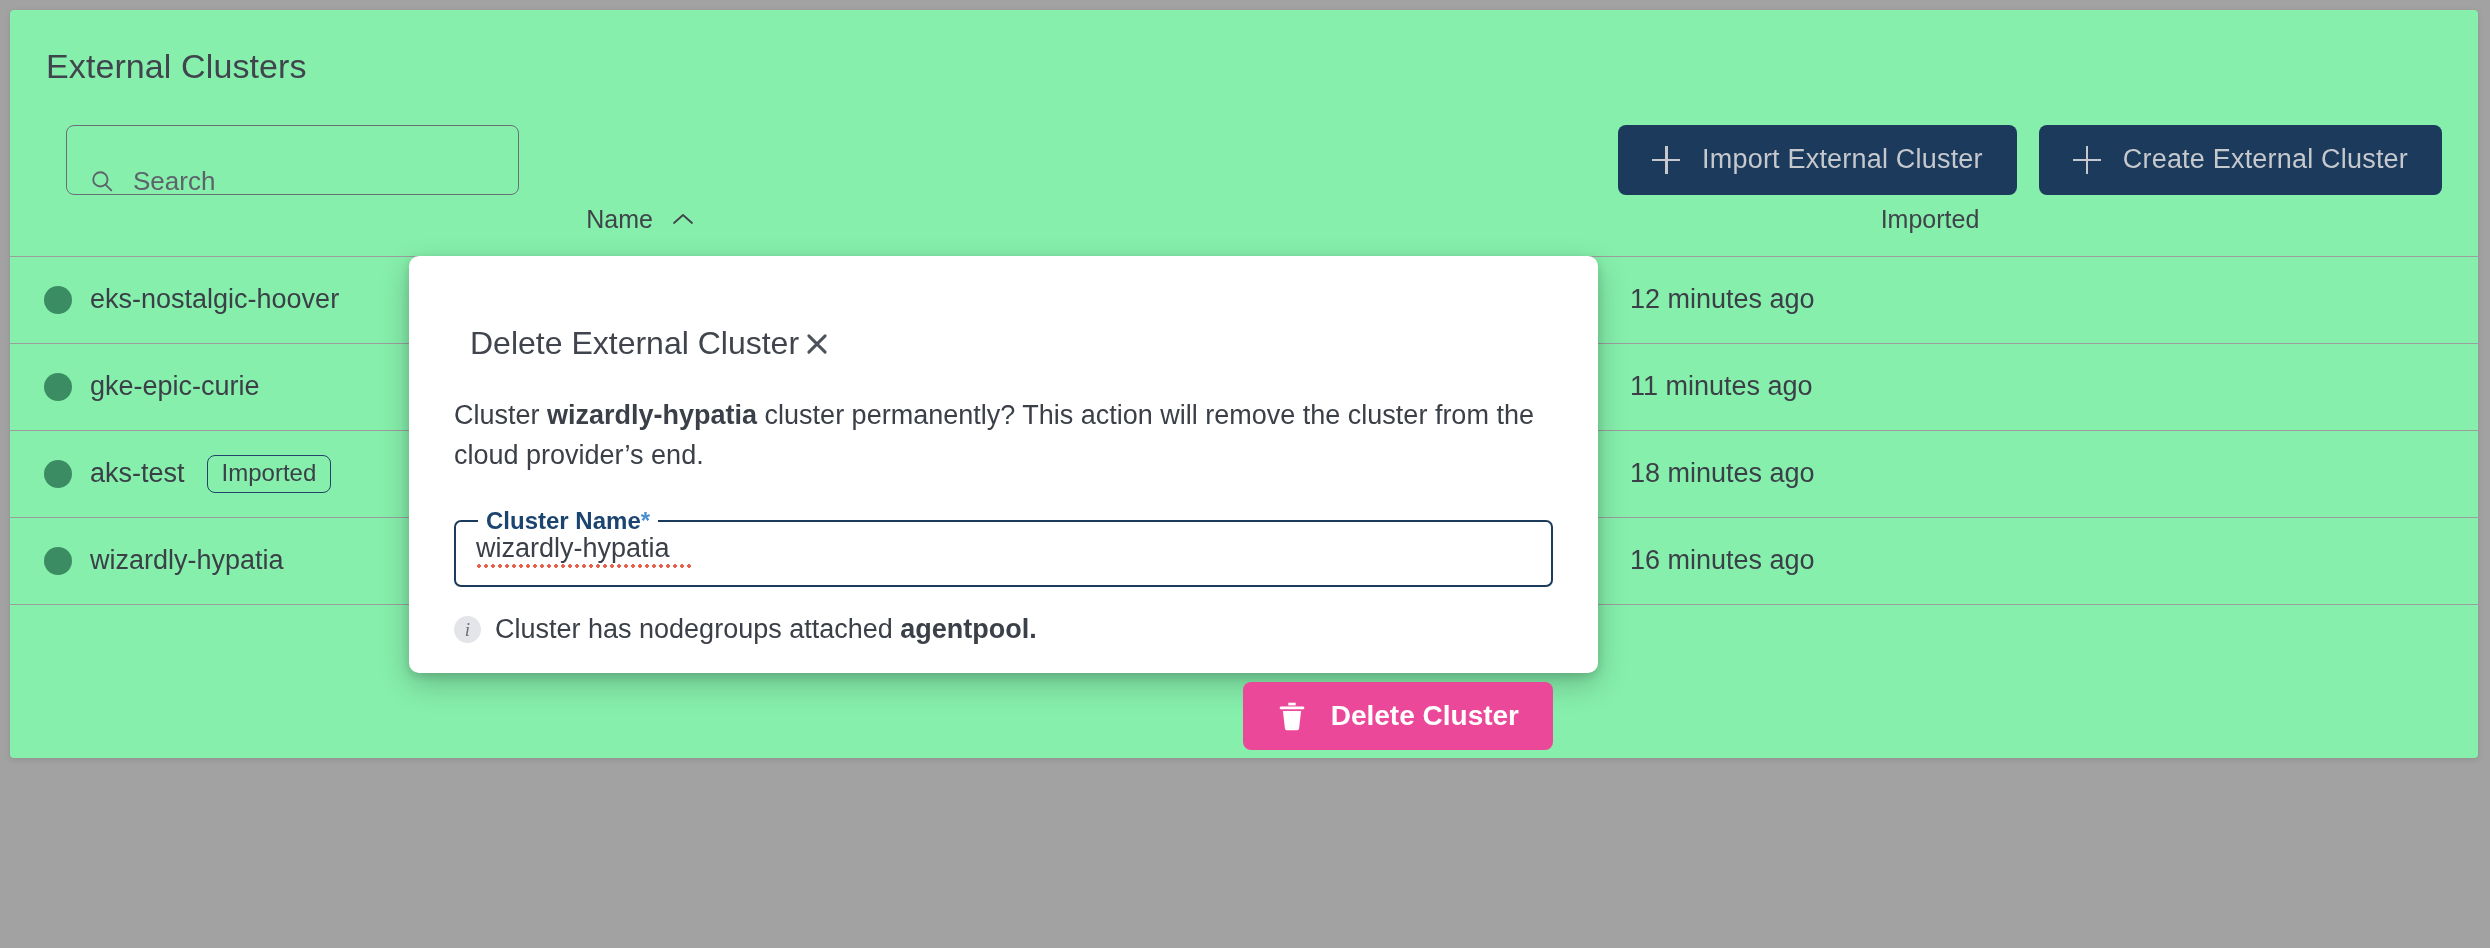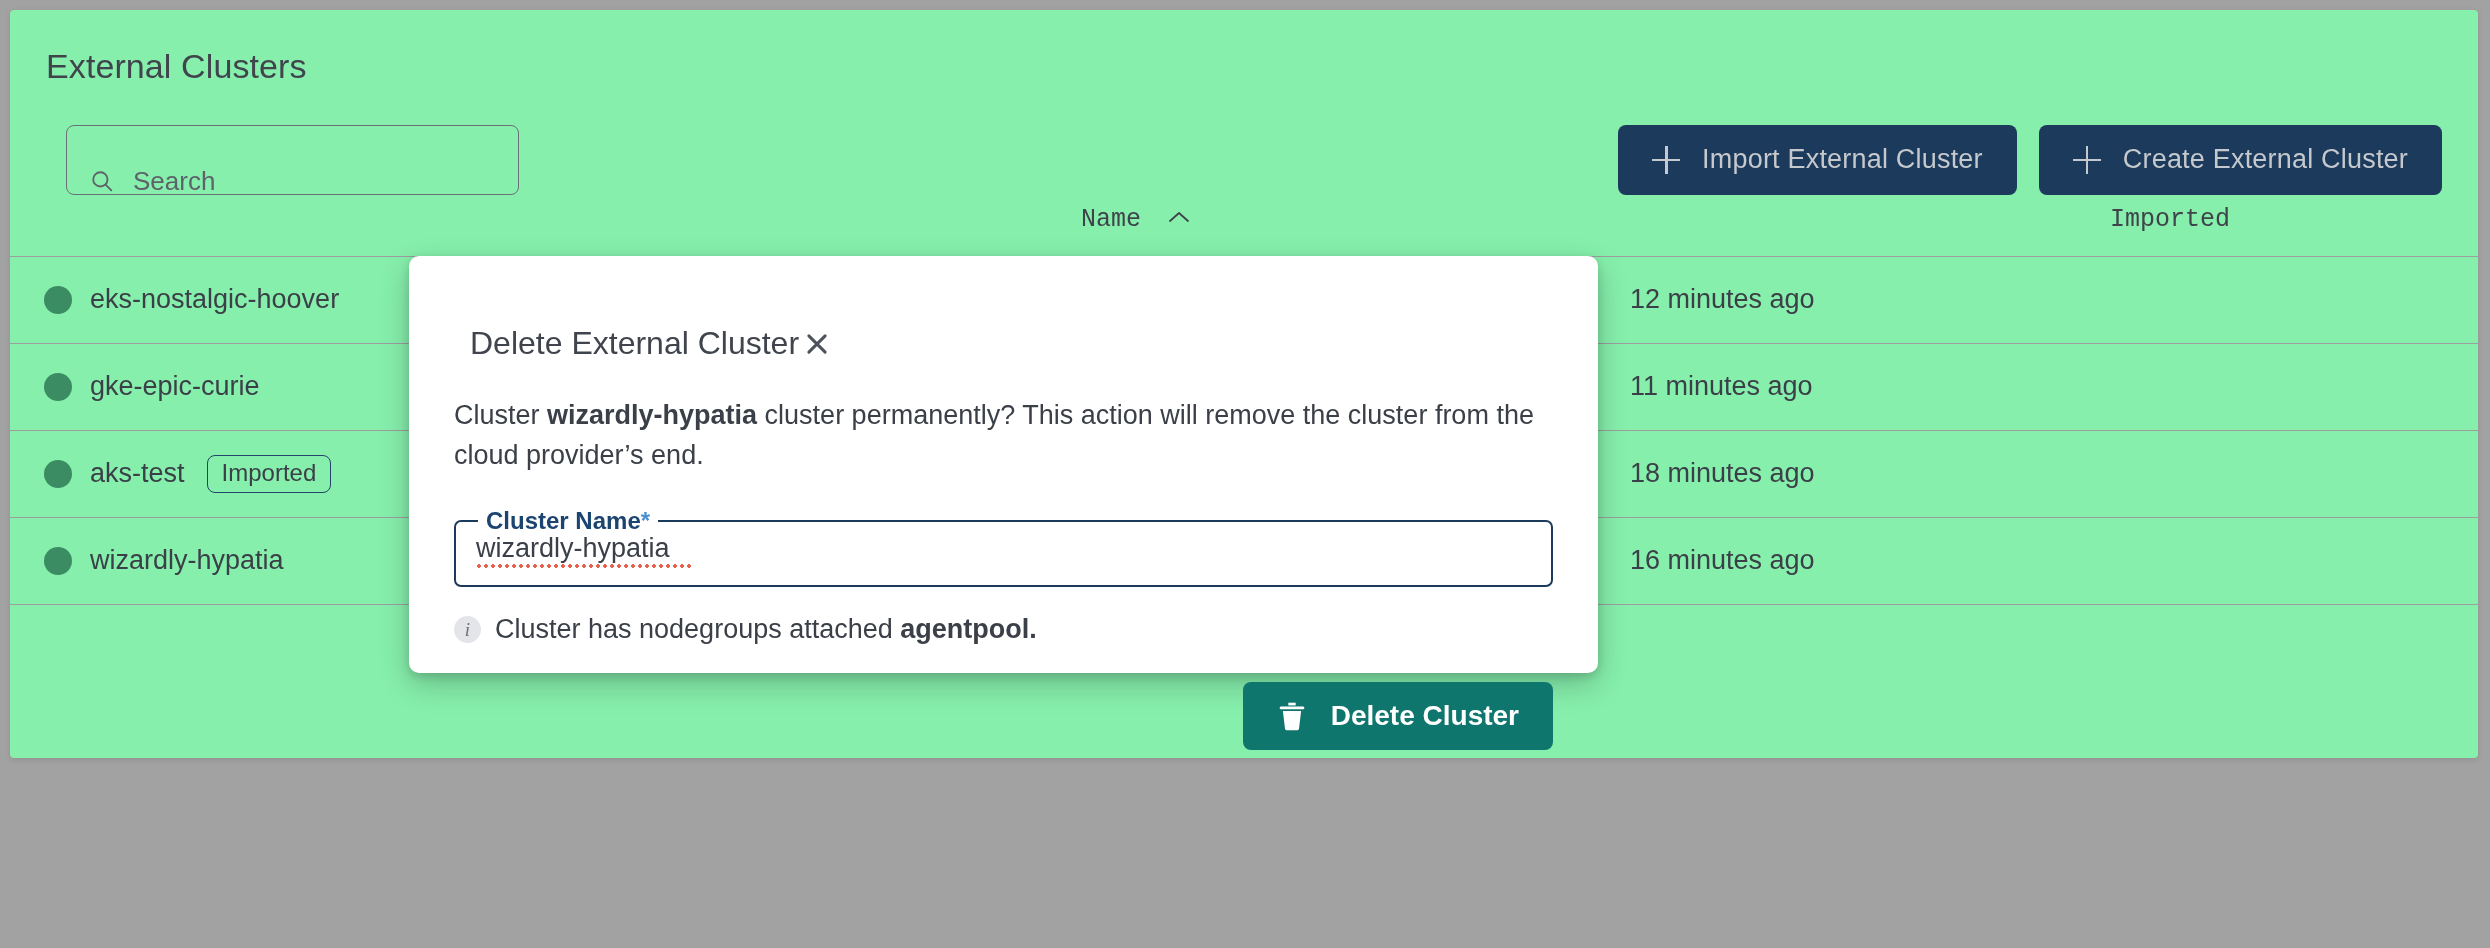--- a/index.html
+++ b/index.html
@@ -129,25 +129,24 @@
   
   .tbl {
     width: 100%;
     border-collapse: collapse;
     table-layout: fixed;
   }
   .tbl th {
     font-weight: 400;
     font-size: 25px;
     color: #3f444b;
-    text-align: right;
+    text-align: center;
     padding: 8px 0 22px 0;
     border-bottom: 1px solid #9d9d9d;
     vertical-align: bottom;
-    font-family: Liberation Mono, monospace;
   }
   .tbl td {
     font-size: 27px;
     color: #3b4048;
     padding: 22px 0;
     border-bottom: 1px solid #9d9d9d;
     vertical-align: middle;
     height: 42px;
   }
   .col-status { width: 80px; }
@@ -315,21 +314,21 @@
   }
   .info-text b { font-weight: bold; }
 
   .modal-footer {
     display: flex;
     justify-content: flex-end;
     margin-top: 36px;
   }
   .btn-delete {
     height: 68px;
-    background: #0f766e;
+    background: #ec4899;
     color: #ffffff;
     border: none;
     border-radius: 8px;
     display: inline-flex;
     align-items: center;
     gap: 24px;
     padding: 0 34px;
     font-size: 28px;
     font-weight: bold;
     font-family: "Liberation Sans", sans-serif;

